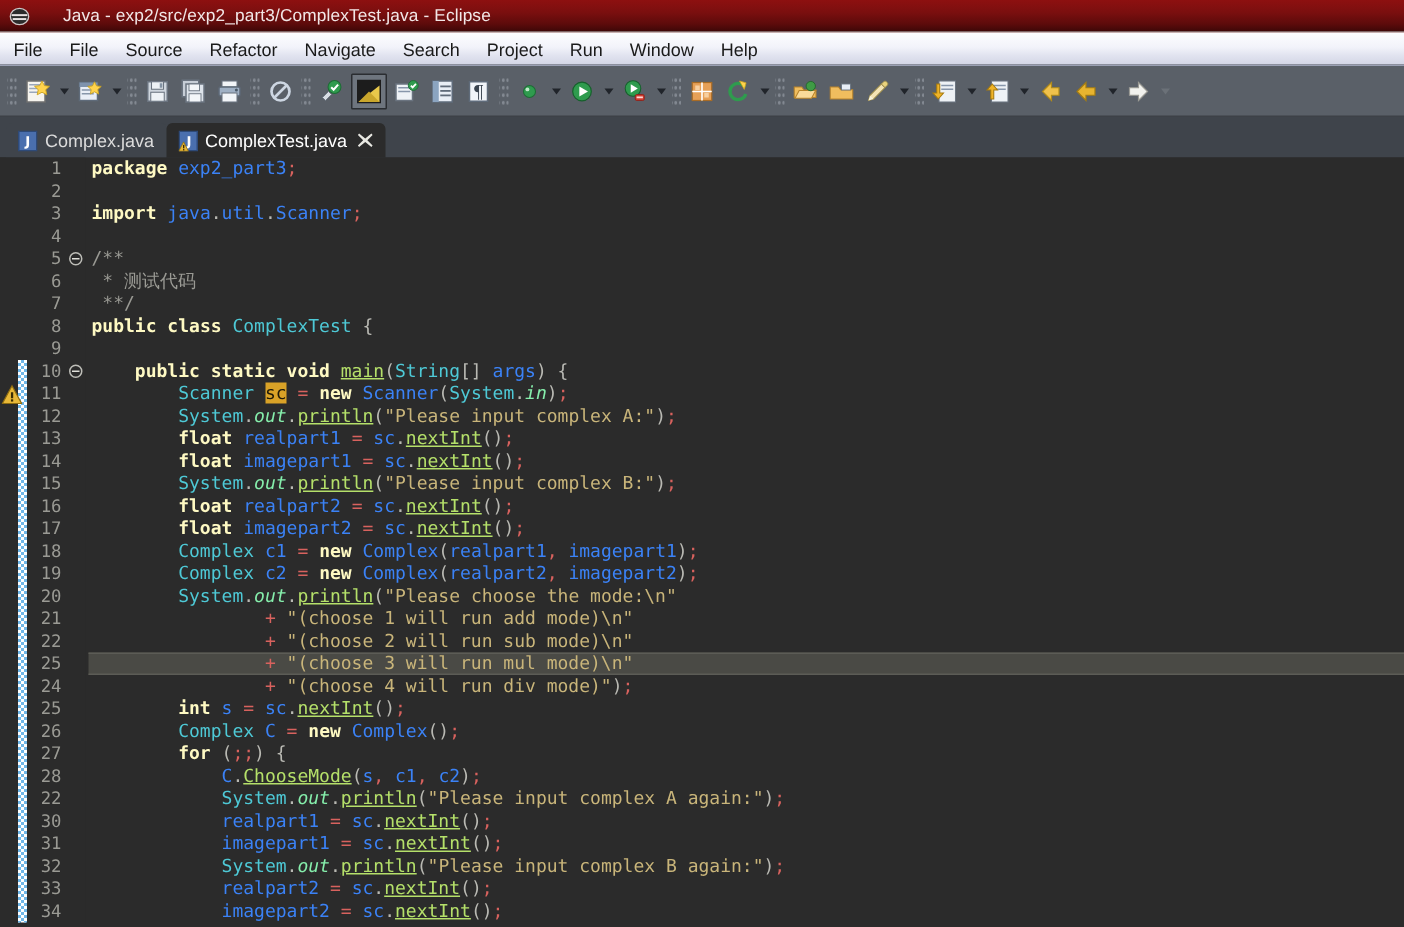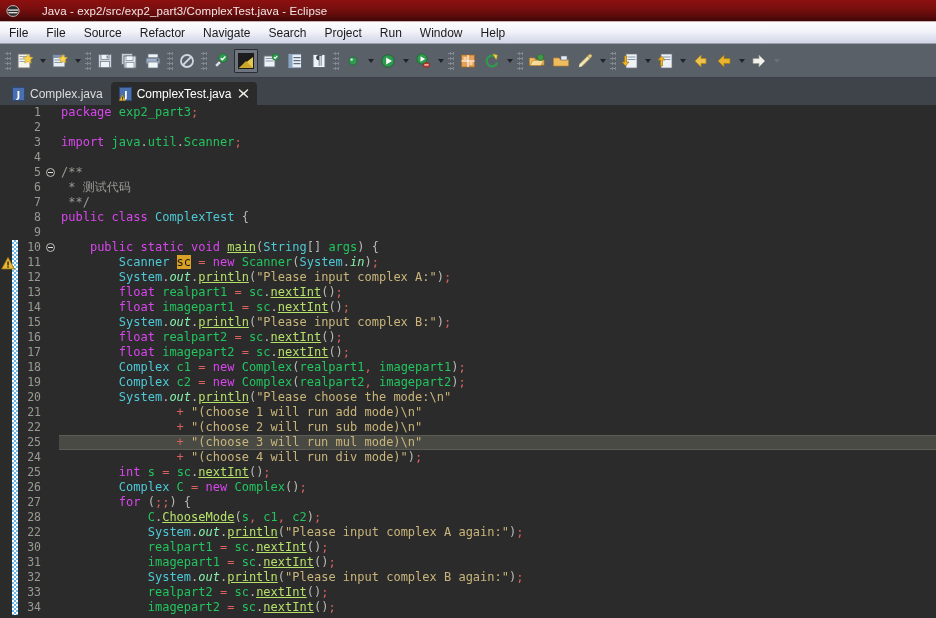--- a/index.html
+++ b/index.html
@@ -245,23 +245,23 @@
   }
   .cline.current::before {
     content: "";
     position: absolute;
     left: 0; right: 0; top: 0;
     height: 1px;
     background: #5c5c56;
   }
 
   
-  .kw   { color: #d946ef; font-weight: normal; }
+  .kw   { color: #fef9c3; font-weight: bold; }
   .type { color: #4ec9d6; font-weight: normal; }
-  .id   { color: #22c55e; }
+  .id   { color: #3b82f6; }
   .mth  { color: #b5e06a; text-decoration: underline; }
   .str  { color: #c9b57a; }
   .cmt  { color: #9a9a94; }
   .pun  { color: #b9b9b3; }
   .semi { color: #d8625e; }
   .op   { color: #d8625e; }
   .stat { color: #86efac; font-style: italic; }
   .occ  { background: #d9a227; color: #201a08; }
 
   .warn-marker {

